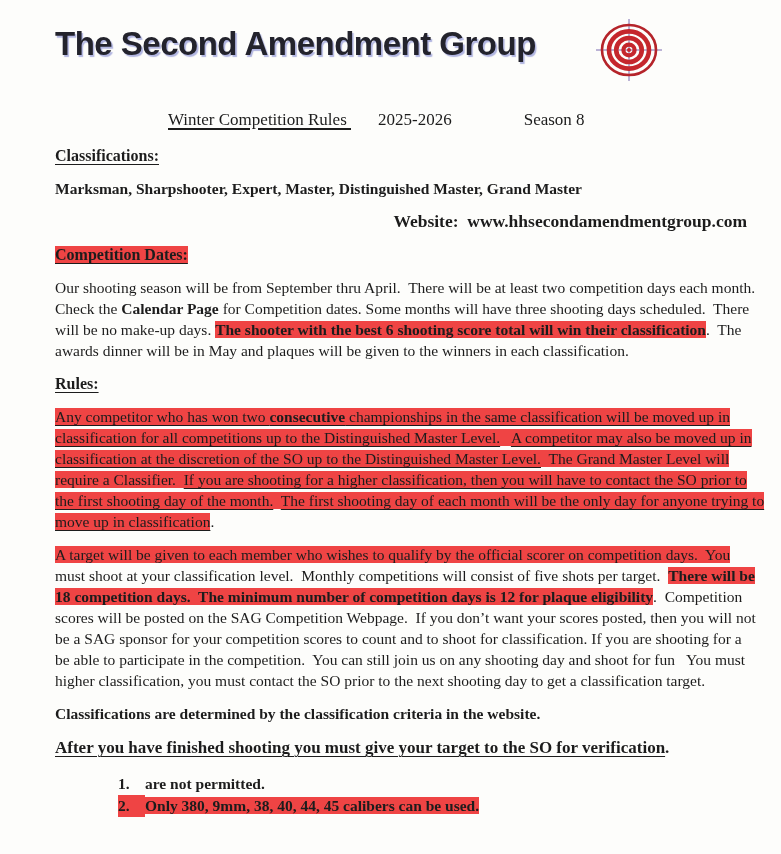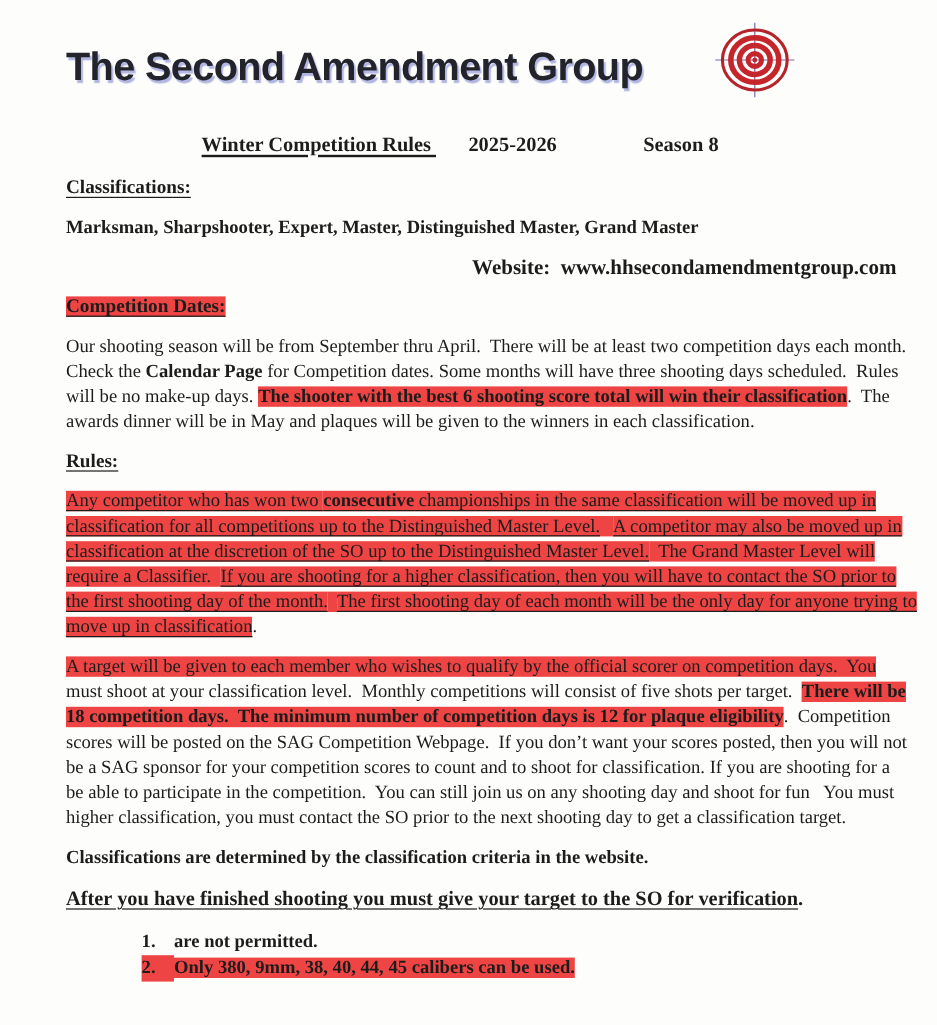--- a/index.html
+++ b/index.html
@@ -5,34 +5,34 @@
   html,body{margin:0;padding:0;}
   body{
     width:781px;height:854px;overflow:hidden;
     background:#fdfdfb;
     font-family:"Liberation Serif","DejaVu Serif",serif;
     color:#1c1c1c;
   }
   .page{padding:24px 34px 0 55px;}
 
   
-  .hdr{display:flex;align-items:center;justify-content:space-between;}
+  .hdr{display:flex;align-items:flex-start;justify-content:space-between;}
   .title{
     font-family:"Liberation Sans","DejaVu Sans",sans-serif;
     font-weight:bold;font-size:33px;line-height:40px;letter-spacing:-0.5px;
     color:#23232c;
     text-shadow:1.6px 1.8px 1px rgba(82,92,190,0.45);
     margin:0;
   }
   .logo{margin-right:84px;margin-top:-6px;}
 
   
   .subhdr{
     margin-top:24px;margin-bottom:15px;
-    font-weight:bold;font-size:17px;line-height:20px;white-space:pre;
+    font-weight:normal;font-size:17px;line-height:20px;white-space:pre;
   }
   .sh-rules{margin-left:113px;text-decoration:underline;text-decoration-thickness:1.6px;text-underline-offset:3px;}
   .sh-years{margin-left:27px;}
   .sh-season{margin-left:72px;}
 
   
   .blk{margin:0 0 12px 0;}
   .line{white-space:pre;line-height:21px;font-size:15.5px;}
   .heading .line{font-size:16px;line-height:22px;}
   .heading{margin-bottom:11px;}
@@ -80,21 +80,21 @@
         <div class="line"><span class="b ">Marksman, Sharpshooter, Expert, Master, Distinguished Master, Grand Master</span></div>
       </div>
       <div class="blk website">
         <div class="line"><span class="b ">Website:  www.hhsecondamendmentgroup.com</span></div>
       </div>
       <div class="blk heading">
         <div class="line"><span class="b u h ">Competition Dates:</span></div>
       </div>
       <div class="blk para">
         <div class="line"><span class="">Our shooting season will be from September thru April.  There will be at least two competition days each month.</span></div>
-        <div class="line"><span class="">Check the </span><span class="b ">Calendar Page</span><span class=""> for Competition dates. Some months will have three shooting days scheduled.  Rules</span></div>
+        <div class="line"><span class="">Check the </span><span class="b ">Calendar Page</span><span class=""> for Competition dates. Some months will have three shooting days scheduled.  There</span></div>
         <div class="line"><span class="">will be no make-up days. </span><span class="b h ">The shooter with the best 6 shooting score total will win their classification</span><span class="">.  The</span></div>
         <div class="line"><span class="">awards dinner will be in May and plaques will be given to the winners in each classification.</span></div>
       </div>
       <div class="blk heading">
         <div class="line"><span class="b u ">Rules:</span></div>
       </div>
       <div class="blk para">
         <div class="line"><span class="u h ">Any competitor who has won two </span><span class="b u h ">consecutive</span><span class="u h "> championships in the same classification will be moved up in</span></div>
         <div class="line"><span class="u h ">classification for all competitions up to the Distinguished Master Level.</span><span class="h ">   </span><span class="u h ">A competitor may also be moved up in</span></div>
         <div class="line"><span class="u h ">classification at the discretion of the SO up to the Distinguished Master Level.</span><span class="h ">  The Grand Master Level will</span></div>

